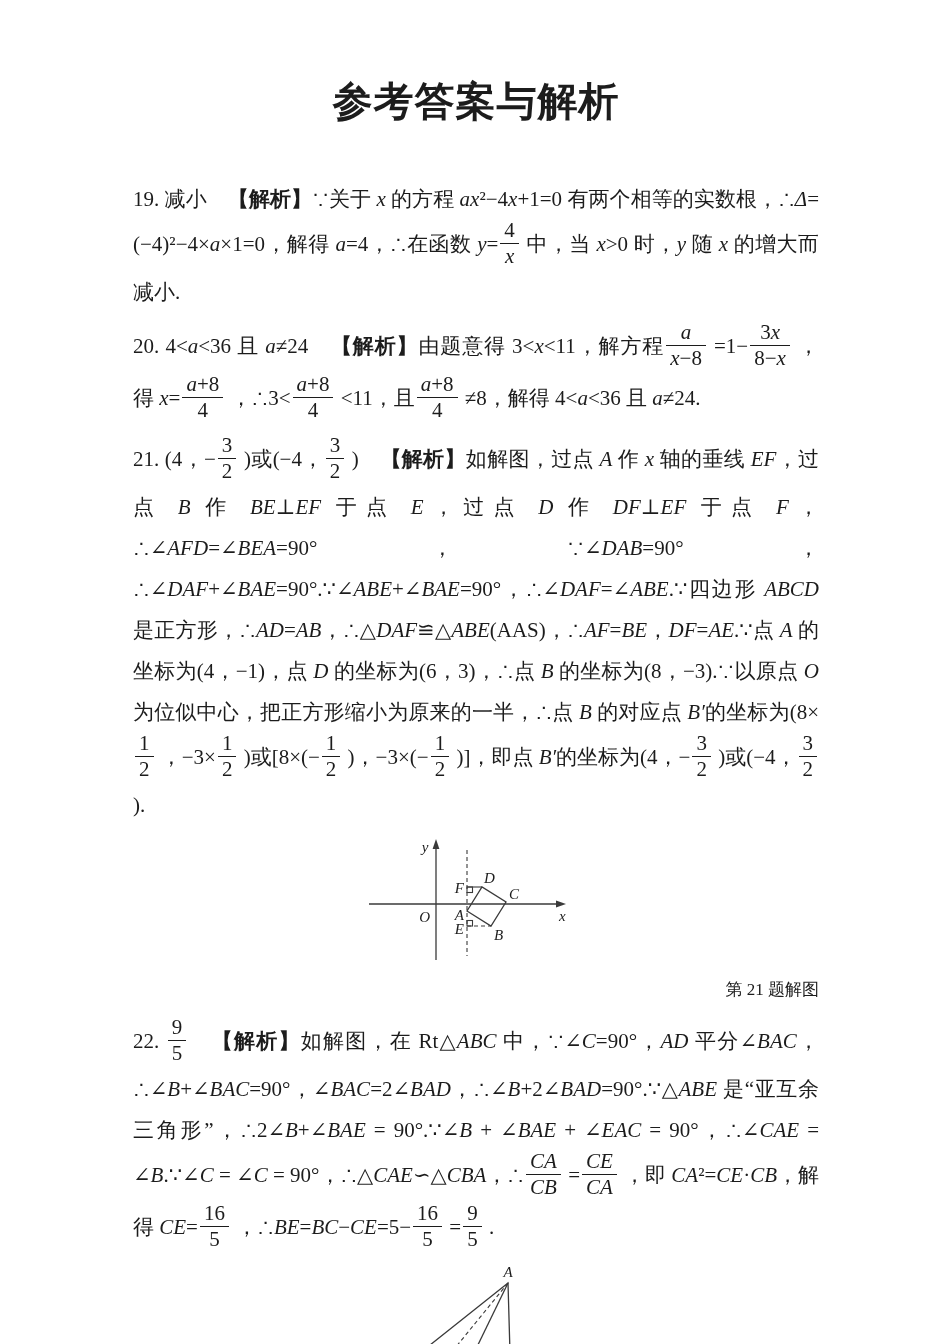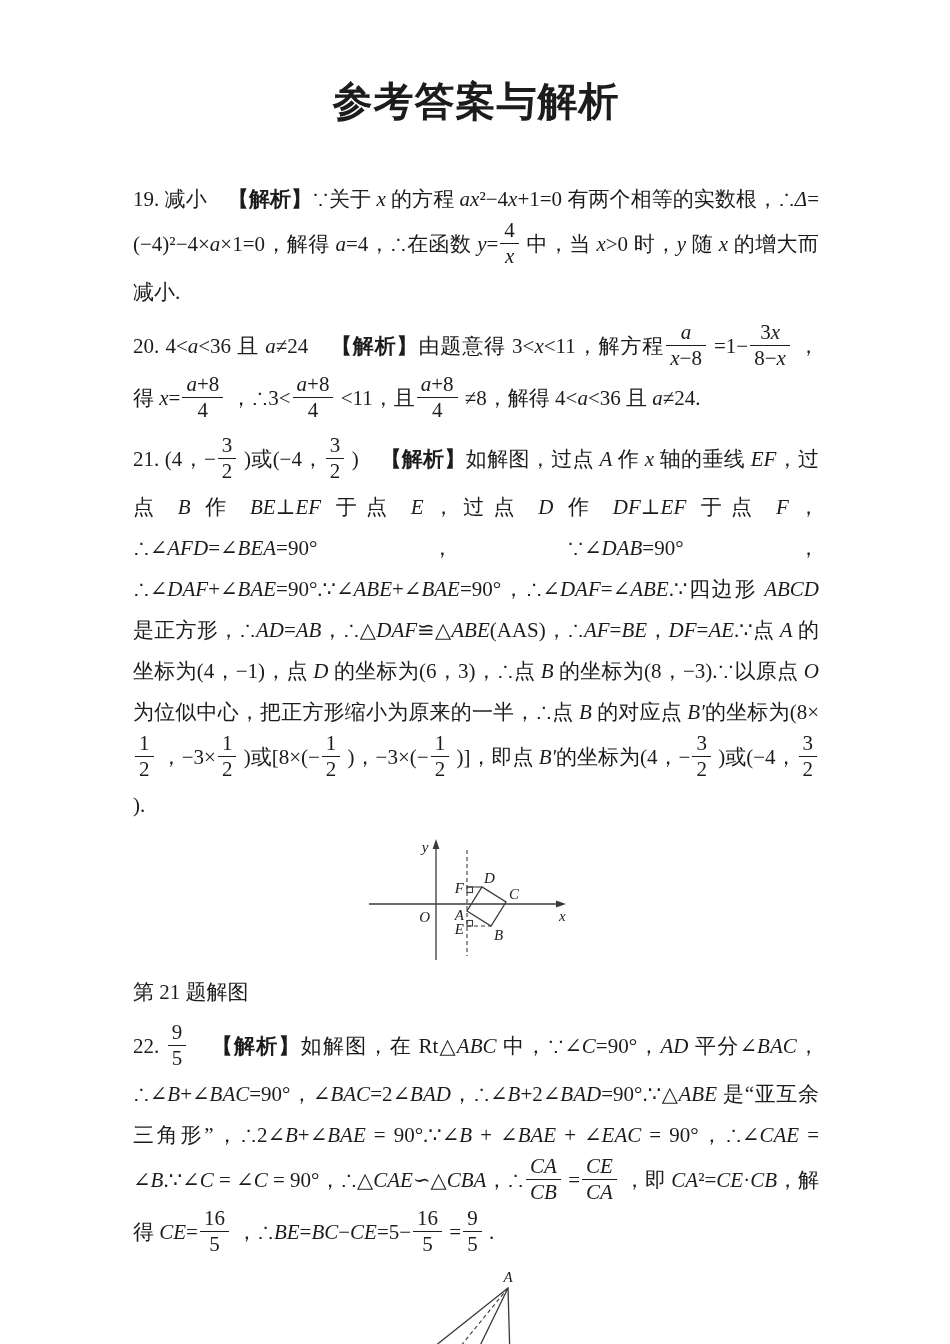--- a/index.html
+++ b/index.html
@@ -21,21 +21,21 @@
   .mr { font-style:normal; }
   .mi { font-style:italic; }
   .mb { font-weight:bold; font-family:"Liberation Sans","DejaVu Sans",sans-serif; }
   .frac {
     display:inline-block; vertical-align:middle; text-align:center;
     line-height:1.12; margin:1px 2px; position:relative; top:-2px;
   }
   .num { display:block; padding:0 4px 1px; border-bottom:1.2px solid #1c1c1c; }
   .den { display:block; padding:1px 4px 0; }
   .figure { text-align:center; margin:10px 0 0; }
-  .fig-caption { text-align:left; font-size:21px; margin:6px 0 16px; }
+  .fig-caption { text-align:right; font-size:17px; margin:6px 0 16px; }
   svg { overflow:visible; }
   svg text {
     font-family:"Liberation Serif","DejaVu Serif",serif;
     font-style:italic; font-size:15px; fill:#1c1c1c;
   }
   .stroke { stroke:#3a3a3a; stroke-width:1.3; fill:none; }
   .thin   { stroke:#3a3a3a; stroke-width:1.1; fill:none; }
   .arrow  { fill:#3a3a3a; stroke:none; }
 </style>
 </head>

